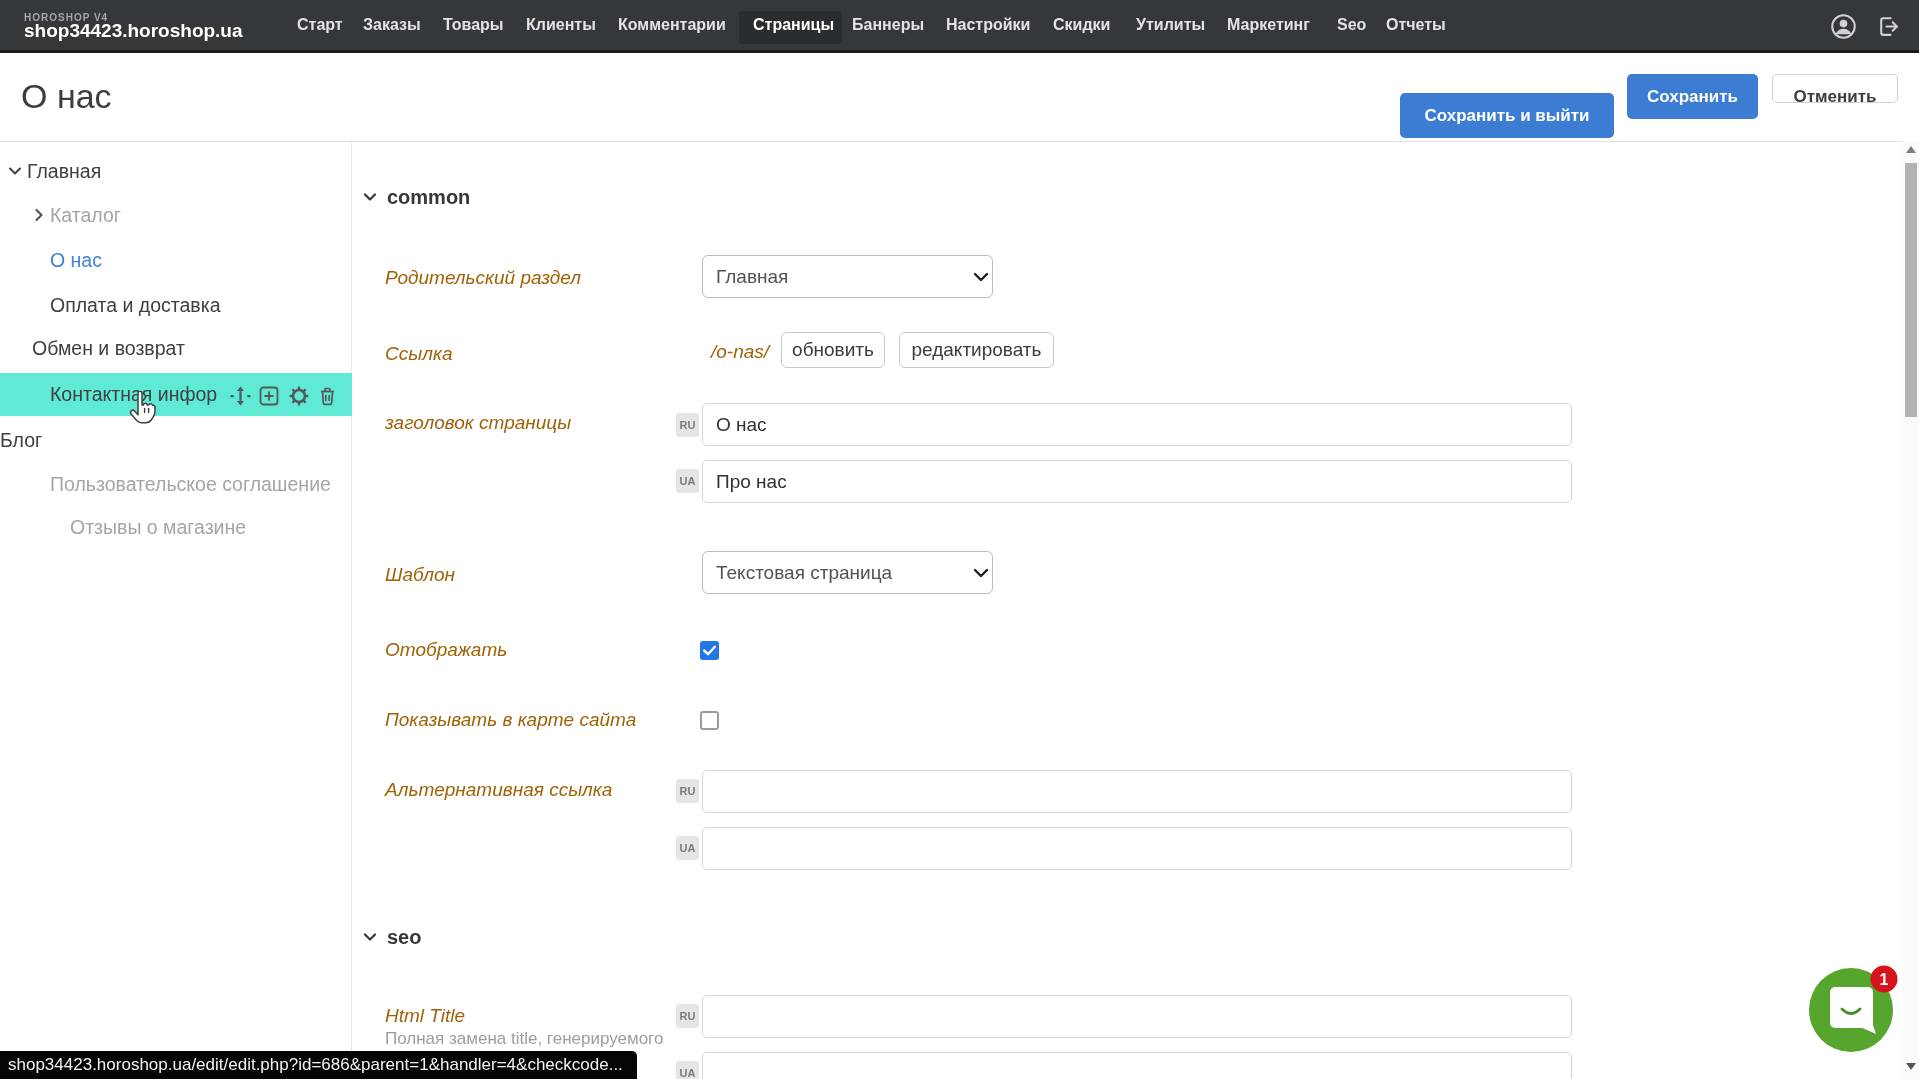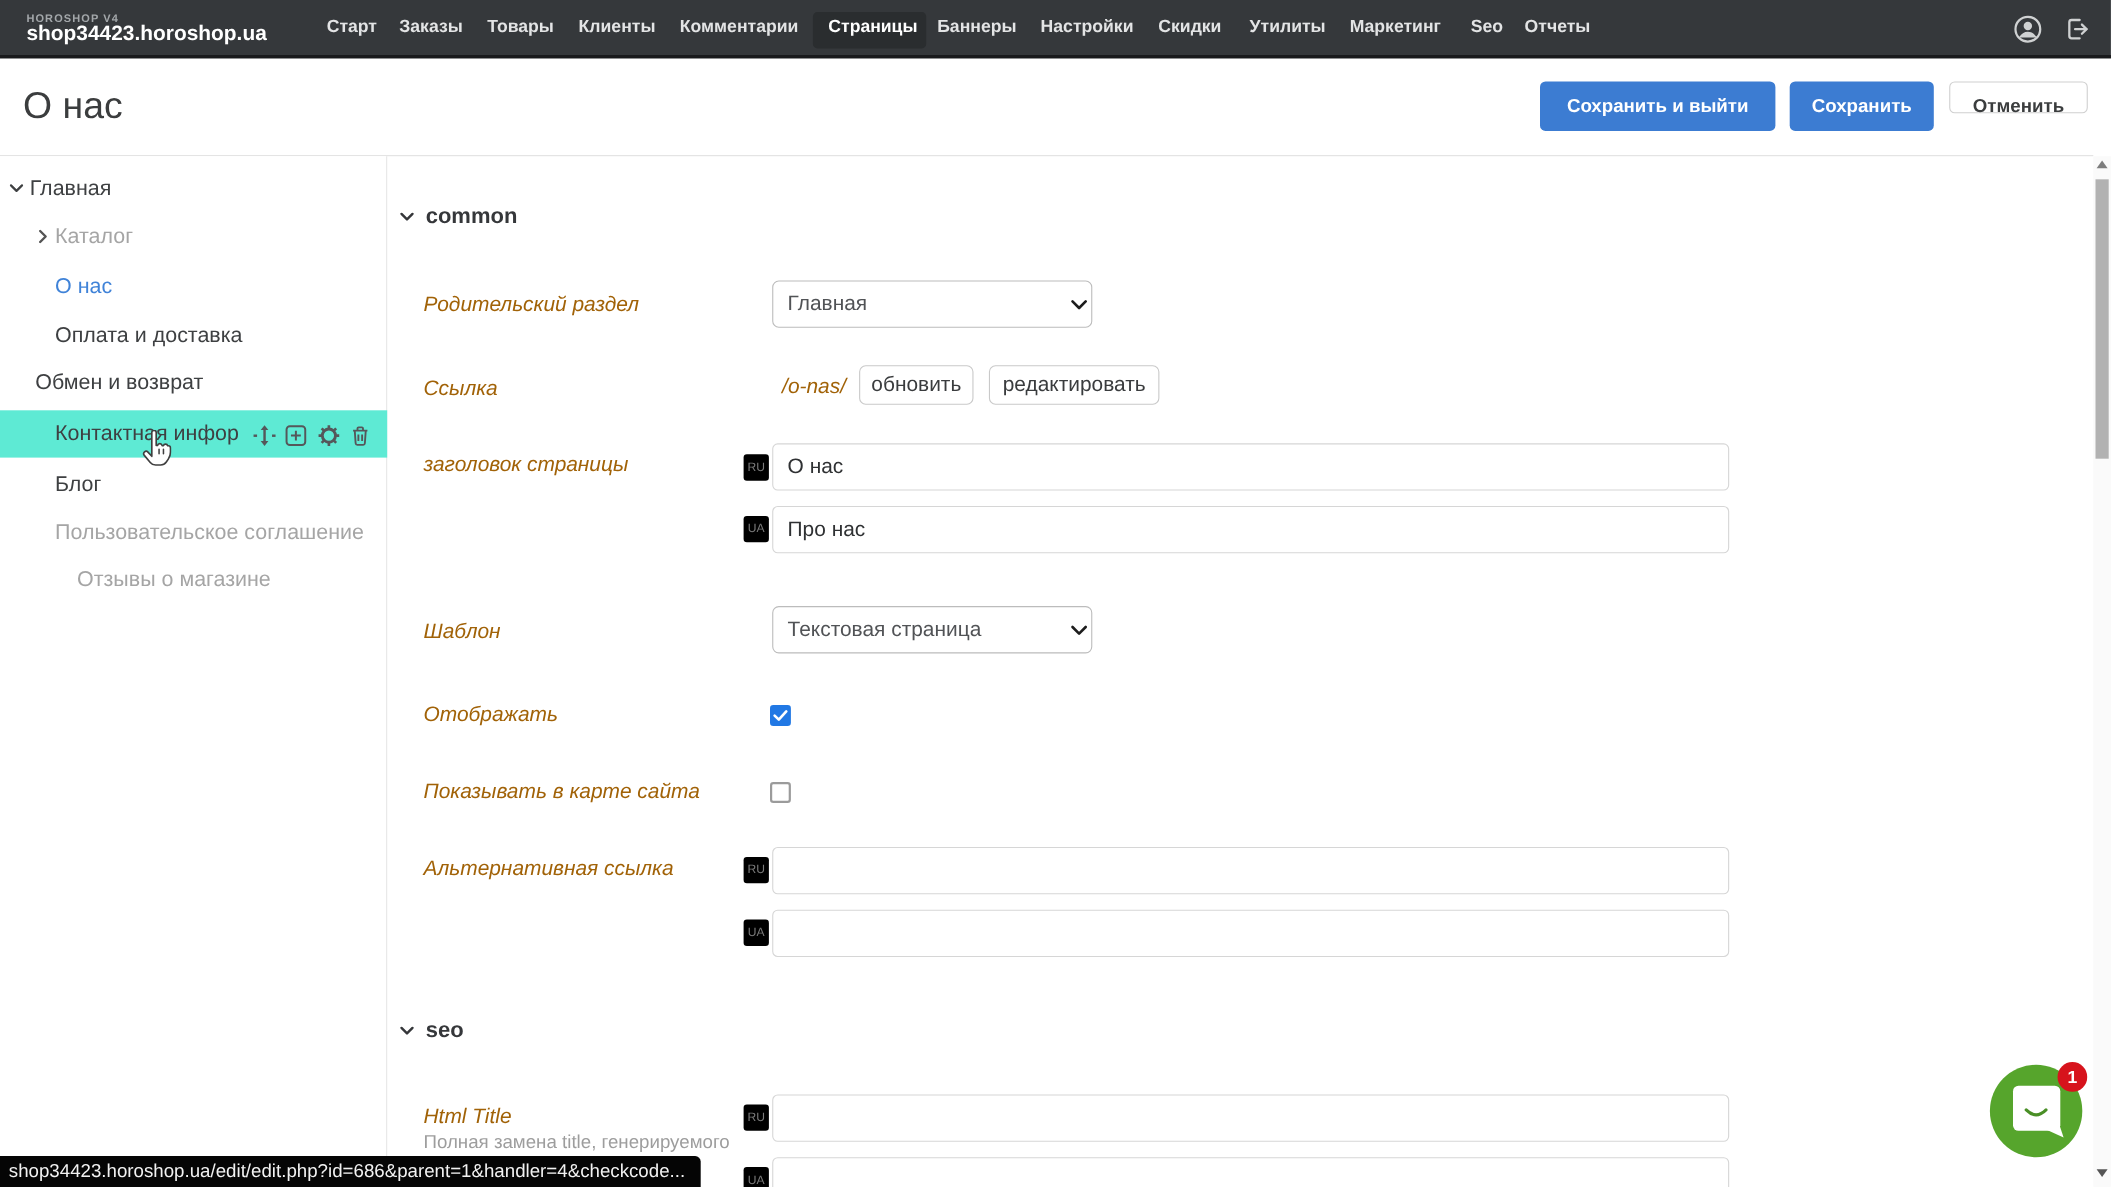--- a/index.html
+++ b/index.html
@@ -21,21 +21,21 @@
 #sidebar { position:absolute; left:0; top:142px; width:352px; height:937px; background:#fff; border-right:1px solid #e7e7e7; }
 .trow { position:absolute; left:0; width:352px; height:44px; line-height:44px; font-size:19.5px; color:#3e4042; white-space:nowrap; }
 .gray { color:#a5a5a5; }
 .blue { color:#4083d8; }
 
 .sect { position:absolute; font-size:20px; font-weight:bold; color:#35373a; }
 .lbl { position:absolute; left:385px; font-size:19px; color:#a16207;font-style:italic; }
 .hint { position:absolute; left:385px; font-size:17px; color:#9d9d9d; }
 .select { position:absolute; left:702px; width:291px; height:43px; border:1px solid #bcbcbc; border-radius:6px; background:#fff; font-size:19px; color:#515356; line-height:41px; padding-left:13px; }
 .input { position:absolute; left:702px; width:870px; height:43px; border:1px solid #d6d6d6; border-radius:5px; background:#fff; font-size:19px; color:#2f3133; line-height:41px; padding-left:13px; }
-.badge { position:absolute; left:676px; width:23px; height:24px; background:#000000; border-radius:3px; font-size:11px; font-weight:normal; color:#7a7a7a; text-align:center; line-height:24px; }
+.badge { position:absolute; left:676px; width:23px; height:24px; background:#e5e5e5; border-radius:3px; font-size:11px; font-weight:bold; color:#7a7a7a; text-align:center; line-height:24px; }
 .minibtn { position:absolute; height:36px; border:1px solid #c9c9c9; border-radius:6px; background:#fff; font-size:19px; color:#3a3c3e; text-align:center; line-height:34px; }
 .cb { position:absolute; width:19px; height:19px; border-radius:3px; }
 
 #sb-track { position:absolute; left:1903px; top:142px; width:16px; height:937px; background:#fafafa; }
 #sb-thumb { position:absolute; left:1905px; top:163px; width:12px; height:254px; background:#b2b2b2; }
 
 #tooltip { position:absolute; left:0px; top:1051px; width:637px; height:28px; background:#050505; color:#f2f2f2; font-size:17px; line-height:28px; padding-left:8px; border-top-right-radius:5px; }
 </style>
 </head>
 <body>
@@ -63,21 +63,21 @@
     <path d="M4.8 18.8 C6.6 15.6 9.2 14 12 14 C14.8 14 17.4 15.6 19.2 18.8 Z" fill="#cfd1d2"></path>
   </svg>
   <svg class="abs" style="left:1876px; top:14px;" width="25" height="25" viewBox="0 0 24 24" fill="none" stroke="#cfd1d2" stroke-width="2" stroke-linecap="round" stroke-linejoin="round">
     <path d="M14 4 H7 a2 2 0 0 0 -2 2 v12 a2 2 0 0 0 2 2 h7"></path>
     <path d="M16 8 l4 4 -4 4"></path>
     <path d="M20 12 H10"></path>
   </svg>
 </div>
 
 <div id="title">О нас</div>
-<div class="btn-blue" style="left:1400px; width:214px; line-height:45px;">Сохранить и выйти</div>
+<div class="btn-blue" style="left:1400px; width:214px; line-height:45px;margin-top:19px;">Сохранить и выйти</div>
 <div class="btn-blue" style="left:1627px; width:131px; line-height:45px;">Сохранить</div>
 <div class="btn-white" style="left:1772px; width:126px; line-height:43px;">Отменить</div>
 <div id="hdiv"></div>
 
 <div id="sidebar"></div>
 <div class="trow" style="top:149px;"><span style="padding-left:27px;">Главная</span></div>
 <svg class="abs" style="left:8px; top:165px;" width="14" height="12" viewBox="0 0 14 12">
     <path d="M2 3.5 L7 8.5 L12 3.5" fill="none" stroke="#3e4042" stroke-width="2" stroke-linecap="round" stroke-linejoin="round"></path>
   </svg>
 <div class="trow gray" style="top:193px;"><span style="padding-left:50px;">Каталог</span></div>
@@ -117,21 +117,21 @@
   <path d="M3 5.5 H16"></path>
     <path d="M7 5.5 V3.5 a1 1 0 0 1 1-1 h3 a1 1 0 0 1 1 1 v2"></path>
   <path d="M4.5 5.5 L5.3 17 a1.5 1.5 0 0 0 1.5 1.4 h5.4 a1.5 1.5 0 0 0 1.5-1.4 L14.5 5.5"></path>
   <path d="M7.8 9 v6 M11.2 9 v6"></path>
 </svg>
 
 <svg class="abs" style="left:128px; top:391px;" width="28" height="36" viewBox="0 0 28 36">
   <path d="M10 2.2 C10 1 10.9 0.2 12 0.2 C13.1 0.2 14 1.1 14 2.2 V14 H15.2 C15.4 13 16.3 12.3 17.3 12.3 C18.3 12.3 19.1 13 19.4 14.1 H20.6 C20.8 13.3 21.6 12.7 22.5 12.7 C23.4 12.7 24.2 13.3 24.4 14.2 H25 C26.1 14.2 27 15.1 27 16.2 V20 C27 22.3 26.3 24.5 25 26.4 L23.2 29 C22 30.7 20.1 31.7 18 31.7 H13.5 C11.6 31.7 9.8 30.9 8.6 29.4 L3.2 23 C2.4 22 2.5 20.6 3.4 19.8 C4.3 19 5.7 19.1 6.5 20 L10 23.8 Z" fill="#fff" stroke="#3f3f3f" stroke-width="1.5" stroke-linejoin="round"></path>
   <path d="M16.6 17.5 V21.5 M20.6 17.5 V21.5" stroke="#3f3f3f" stroke-width="1.4" stroke-linecap="round" fill="none"></path>
 </svg>
-<div class="trow" style="top:418px;"><span style="padding-left:50px;">Блог</span></div>
+<div class="trow" style="top:418px;"><span style="">Блог</span></div>
 <div class="trow gray" style="top:462px;"><span style="padding-left:50px;">Пользовательское соглашение</span></div>
 <div class="trow gray" style="top:505px;"><span style="padding-left:70px;">Отзывы о магазине</span></div>
 
 <svg class="abs" style="left:363px; top:191px;" width="14" height="12" viewBox="0 0 14 12">
     <path d="M2 3.5 L7 8.5 L12 3.5" fill="none" stroke="#35373a" stroke-width="2.2" stroke-linecap="round" stroke-linejoin="round"></path>
   </svg>
 <div class="sect" style="left:387px; top:186px;">common</div>
 
 <div class="lbl" style="top:267px;">Родительский раздел</div>
 <div class="select" style="top:255px;">Главная</div>

